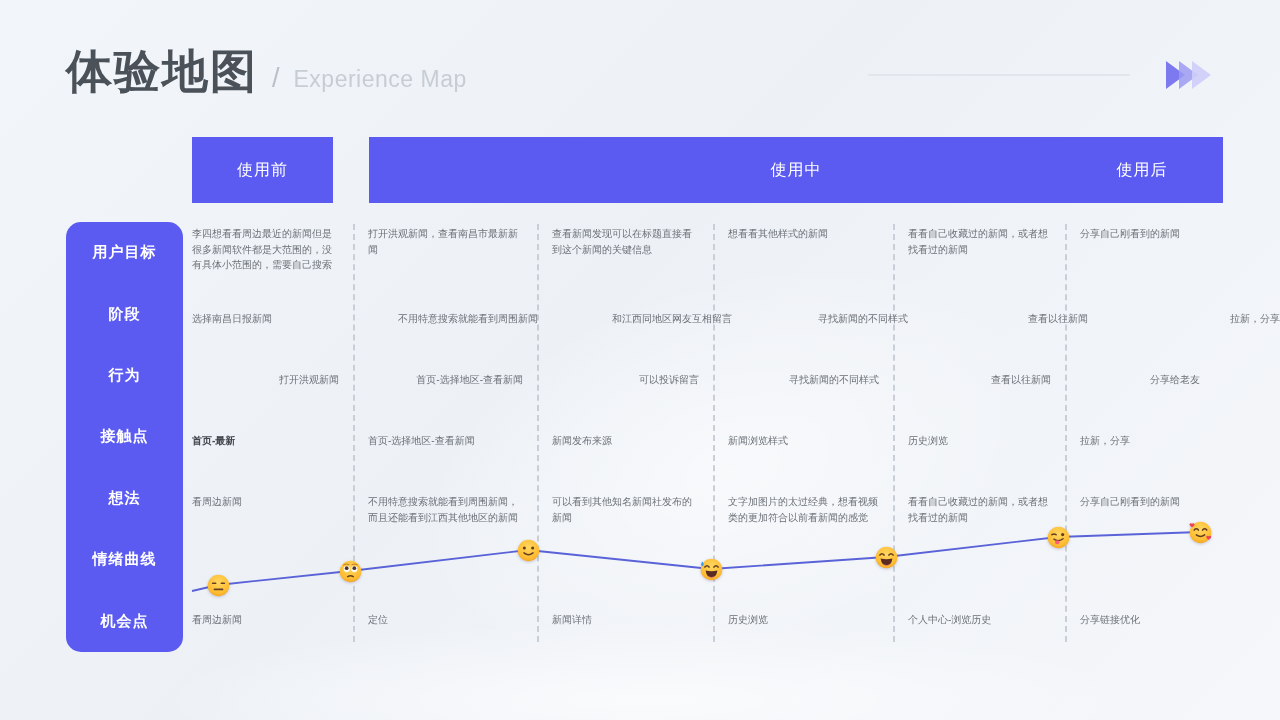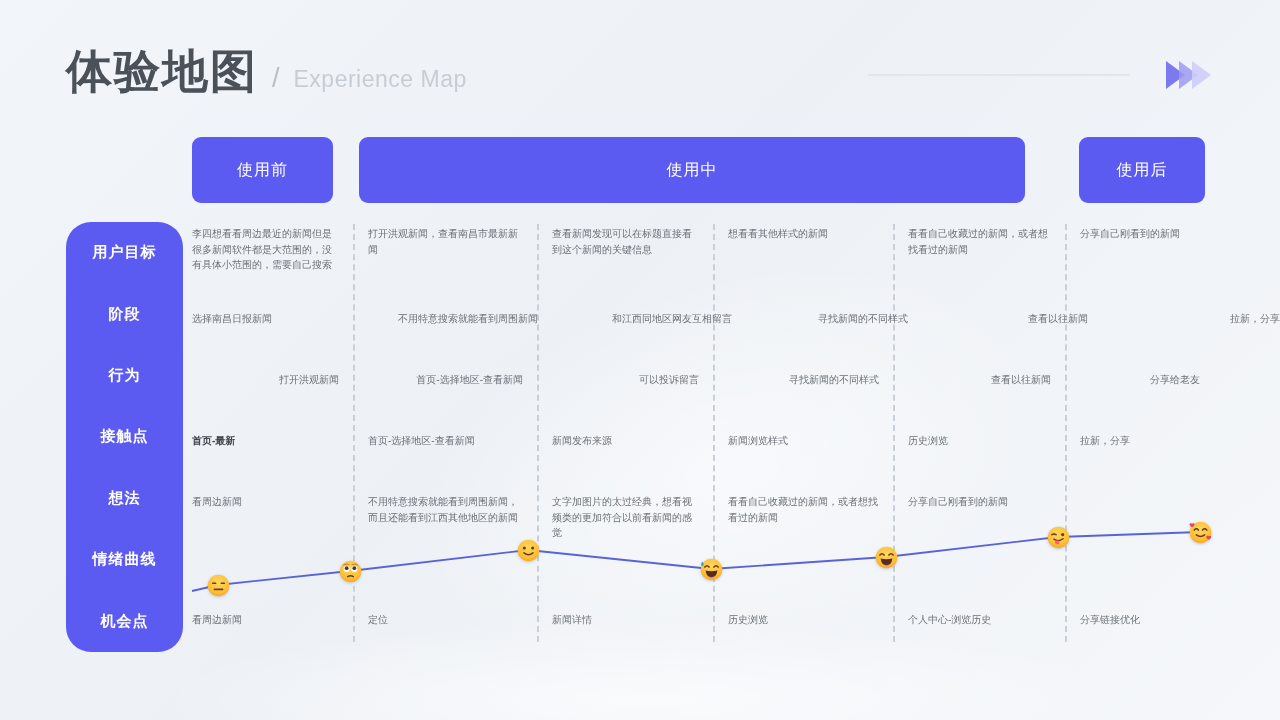--- a/index.html
+++ b/index.html
@@ -16,28 +16,28 @@
   .tex2{left:150px;bottom:-60px;width:1000px;height:160px;border-radius:40px;
     background:radial-gradient(ellipse at center,rgba(255,255,255,.65),rgba(255,255,255,0) 70%);}
   
   .titlebar{position:absolute;left:66px;top:44px;display:flex;align-items:baseline;gap:14px;}
   .title{font-size:46px;font-weight:800;color:#4a5158;letter-spacing:2px;line-height:1.2;}
   .slash{font-size:27px;color:#b9c0c9;font-weight:400;}
   .subtitle{font-size:23px;color:#c7cdd5;font-weight:400;letter-spacing:.5px;}
   .deco-line{position:absolute;left:868px;top:74px;width:262px;height:2px;background:#e2e6ec;border-radius:1px;}
   .arrows{position:absolute;left:1166px;top:58px;}
   
-  .phase{position:absolute;top:137px;height:66px;background:#5b5bf2;border-radius:9px;
+  .phase{position:absolute;top:137px;height:66px;background:#5b5bf2;border-radius:0;
     color:#fff;font-size:16px;letter-spacing:1px;display:flex;align-items:center;justify-content:center;}
   .phase.before{left:192px;width:141px;}
-  .phase.during{left:359px;width:666px;}
+  .phase.during{left:369px;width:854px;}
   .phase.after{left:1079px;width:126px;}
   
   .sidebar{position:absolute;left:66px;top:222px;width:117px;height:430px;background:#5b5bf2;
-    border-radius:25px;display:grid;grid-template-rows:repeat(7,1fr);}
+    border-radius:15px;display:grid;grid-template-rows:repeat(7,1fr);}
   .sidebar .srow{display:flex;align-items:center;justify-content:center;color:#fff;
     font-size:15px;font-weight:600;letter-spacing:1px;}
   
   .vline{position:absolute;top:224px;height:418px;width:0;border-left:2px dashed #c9cfd8;}
   
   .grid-row{position:absolute;left:192px;width:1022px;display:grid;
     grid-template-columns:161px 184px 176px 180px 172px 149px;}
   .cell{font-size:10px;line-height:1.55;color:#6b7178;padding-right:14px;box-sizing:border-box;}
   .cell:not(:first-child){padding-left:15px;}
   .r-goals{top:226px;}.r-stages{top:311px;gap:30px;}.r-behaviors{top:372px;text-align:right;}
@@ -127,20 +127,21 @@
     <div class="cell">首页-选择地区-查看新闻</div>
     <div class="cell">新闻发布来源</div>
     <div class="cell">新闻浏览样式</div>
     <div class="cell">历史浏览</div>
     <div class="cell">拉新，分享</div>
   </div>
 
   <div class="grid-row r-thoughts">
     <div class="cell">看周边新闻</div>
     <div class="cell">不用特意搜索就能看到周围新闻，而且还能看到江西其他地区的新闻</div>
+    <div class="cell">可以看到其他知名新闻社发布的新闻</div>
     <div class="cell">文字加图片的太过经典，想看视频类的更加符合以前看新闻的感觉</div>
     <div class="cell">看看自己收藏过的新闻，或者想找看过的新闻</div>
     <div class="cell">分享自己刚看到的新闻</div>
   </div>
 
   <svg class="curve-svg">
     <polyline id="emotion-polyline" fill="none" stroke-width="1.8" stroke-linejoin="round" stroke="#5a62d8" points="192,591 218,585 350,571 528,550 711,569 886,557 1058,537 1200,532"></polyline>
   </svg>
   <div id="emoji-layer">
       <div class="emoji" style="left: 205.5px; top: 572.5px;">

